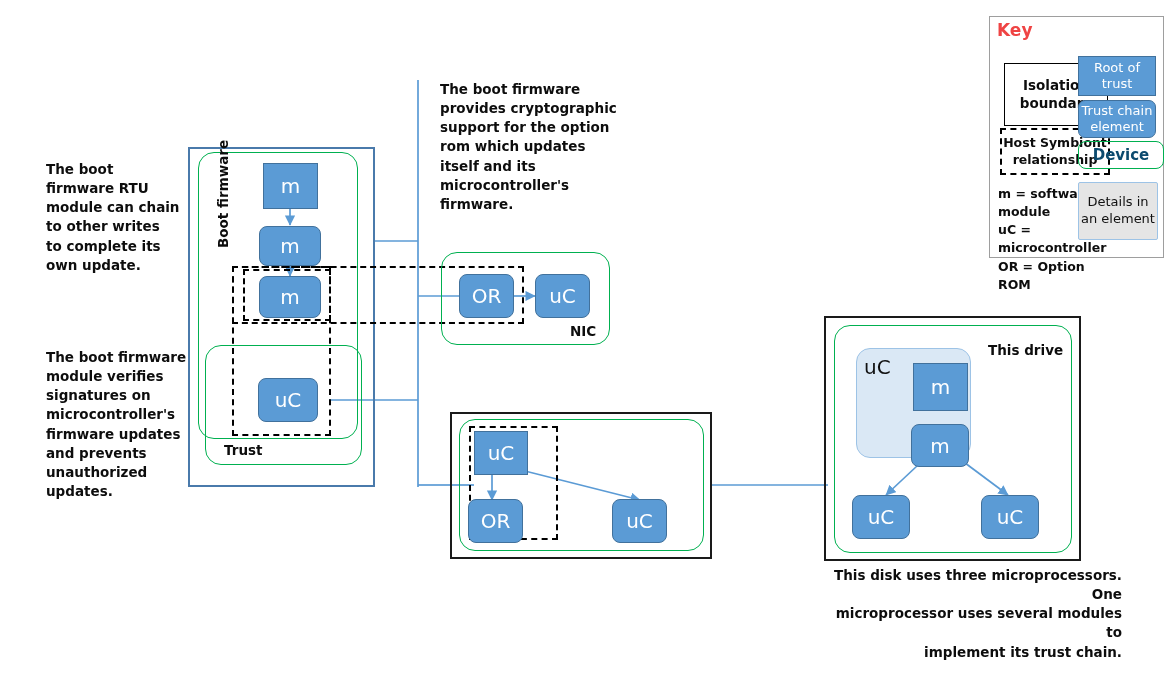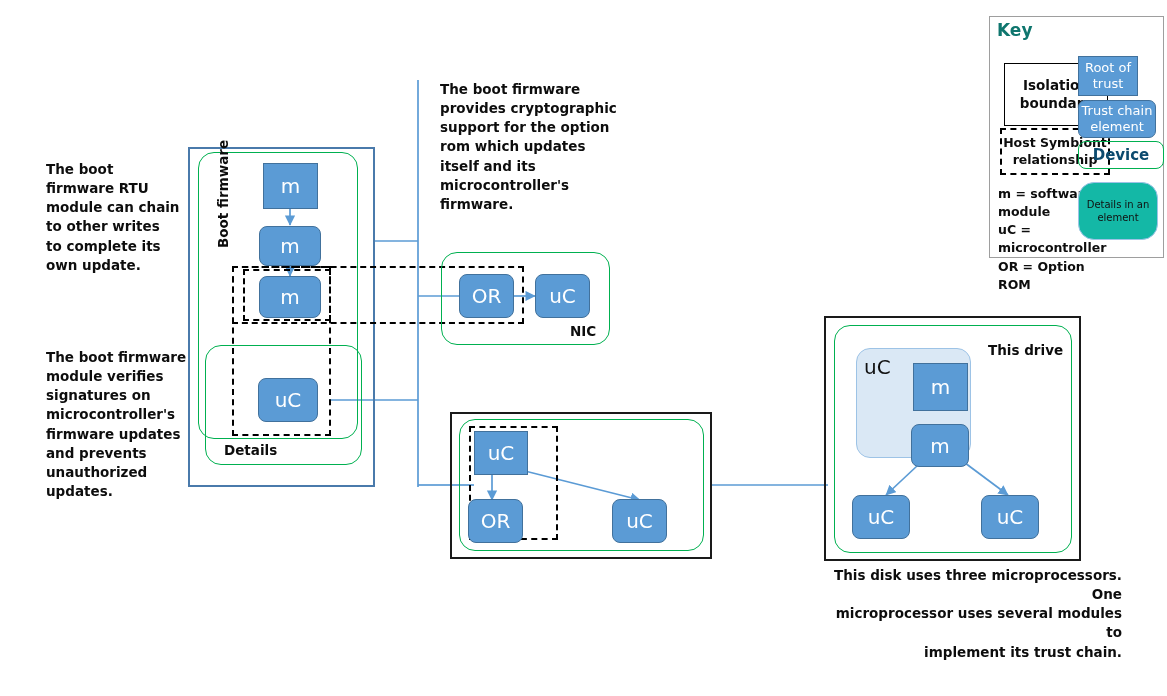--- a/index.html
+++ b/index.html
@@ -98,62 +98,62 @@
     position:absolute;
     left:989px;top:16px;
     width:175px;height:242px;
     border:1px solid #9e9e9e;
     background:#fff;
     box-sizing:border-box;
   }
   .keytitle{
     position:absolute;left:997px;top:20px;
     font-family:"DejaVu Sans", sans-serif;
-    font-weight:700;font-size:17px;color:#0f766e;
+    font-weight:700;font-size:17px;color:#ef4444;
   }
   .key-iso{
     position:absolute;left:1004px;top:63px;width:104px;height:63px;
     border:1.6px solid #000;box-sizing:border-box;
     display:flex;align-items:center;justify-content:center;text-align:center;
     font-family:"DejaVu Sans", sans-serif;font-weight:700;font-size:13.5px;line-height:1.3;color:#0d0d0d;
   }
   .key-sym{
     position:absolute;left:1000px;top:128px;width:110px;height:47px;
     border:2px dashed #000;box-sizing:border-box;
     display:flex;align-items:center;justify-content:center;text-align:center;
     font-family:"DejaVu Sans", sans-serif;font-weight:700;font-size:12.5px;line-height:1.3;color:#0d0d0d;
   }
   .key-legend{
     position:absolute;left:998px;top:185px;width:120px;
     font-family:"DejaVu Sans", sans-serif;font-weight:700;font-size:12.5px;line-height:1.45;color:#0d0d0d;
     white-space:pre-line;
   }
   .key-rot{
-    position:absolute;left:1078px;top:56px;width:60px;height:40px;
+    position:absolute;left:1078px;top:56px;width:78px;height:40px;
     background:#5b9bd5;border:1px solid #41719c;box-sizing:border-box;
     display:flex;align-items:center;justify-content:center;text-align:center;
     color:#fff;font-family:"DejaVu Sans", sans-serif;font-size:13px;line-height:1.25;
   }
   .key-tce{
     position:absolute;left:1078px;top:100px;width:78px;height:38px;
     background:#5b9bd5;border:1px solid #41719c;border-radius:7px;box-sizing:border-box;
     display:flex;align-items:center;justify-content:center;text-align:center;
     color:#fff;font-family:"DejaVu Sans", sans-serif;font-size:13px;line-height:1.25;
   }
   .key-dev{
     position:absolute;left:1078px;top:141px;width:86px;height:28px;
     border:1.6px solid #00b050;border-radius:8px;box-sizing:border-box;
     display:flex;align-items:center;justify-content:center;
     font-family:"DejaVu Sans", sans-serif;font-weight:700;font-size:15px;color:#0c4a6e;
   }
   .key-det{
     position:absolute;left:1078px;top:182px;width:80px;height:58px;
-    background:#14b8a6;border:1px solid #9dc3e6;border-radius:16px;box-sizing:border-box;
-    display:flex;align-items:center;justify-content:center;text-align:center;
-    font-family:"DejaVu Sans", sans-serif;font-size:10px;line-height:1.3;color:#111;
+    background:#e5e5e5;border:1px solid #9dc3e6;border-radius:2px;box-sizing:border-box;
+    display:flex;align-items:center;justify-content:center;text-align:center;
+    font-family:"DejaVu Sans", sans-serif;font-size:13px;line-height:1.3;color:#111;
   }
 
   svg.overlay{position:absolute;left:0;top:0;width:1167px;height:696px;pointer-events:none;}
 </style>
 </head>
 <body>
 
 <div id="root">
 
   <svg class="overlay" viewBox="0 0 1167 696">
@@ -215,21 +215,21 @@
   <div class="hostbox" style="left:188px;top:147px;width:187px;height:340px;"></div>
 
   <div class="devicebox" style="left:198px;top:152px;width:160px;height:287px;"></div>
   <div class="devlabel vertical" style="left:215px;top:248px;">Boot firmware</div>
 
   <div class="chip square" style="left:263px;top:163px;width:55px;height:46px;">m</div>
   <div class="chip" style="left:259px;top:226px;width:62px;height:40px;">m</div>
   <div class="chip" style="left:259px;top:276px;width:62px;height:42px;">m</div>
 
   <div class="devicebox" style="left:205px;top:345px;width:157px;height:120px;"></div>
-  <div class="devlabel" style="left:224px;top:442px;">Details</div>
+  <div class="devlabel" style="left:224px;top:442px;">Trust</div>
   <div class="chip" style="left:258px;top:378px;width:60px;height:44px;">uC</div>
 
   <div class="dashbox" style="left:243px;top:269px;width:88px;height:52px;"></div>
   <div class="dashbox" style="left:232px;top:266px;width:292px;height:58px;"></div>
   <div class="dashbox" style="left:232px;top:266px;width:99px;height:170px;"></div>
 
   <div class="note" style="left:440px;top:80px;width:210px;">The boot firmware
 provides cryptographic
 support for the option
 rom which updates

